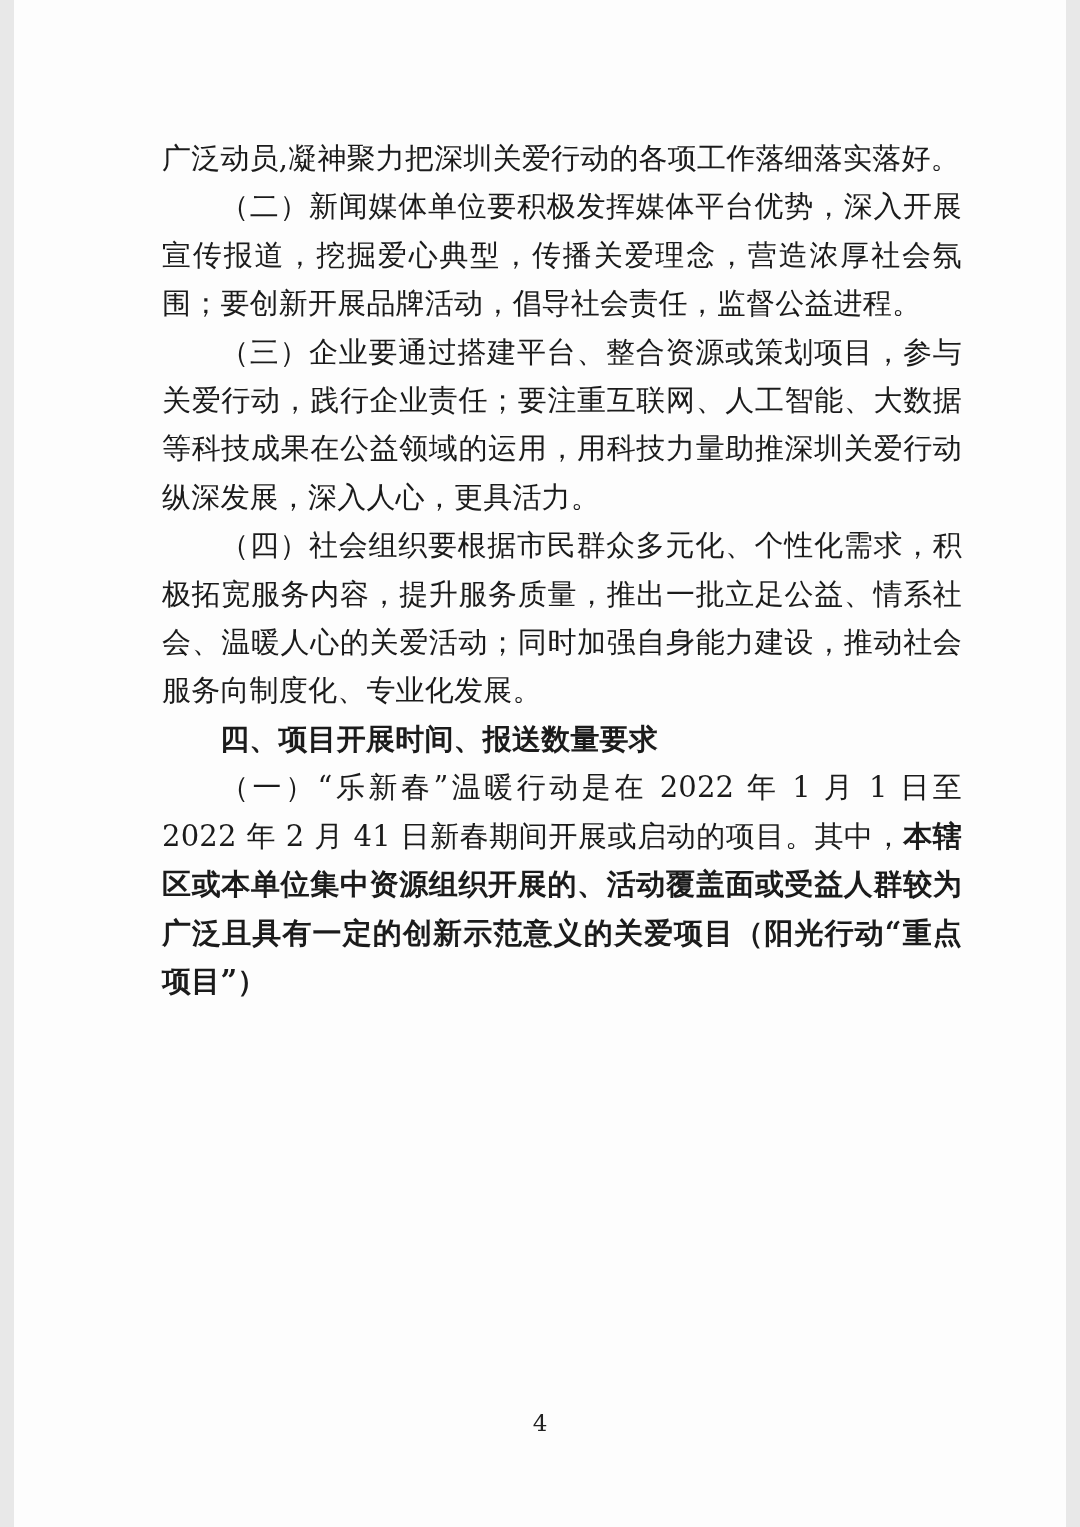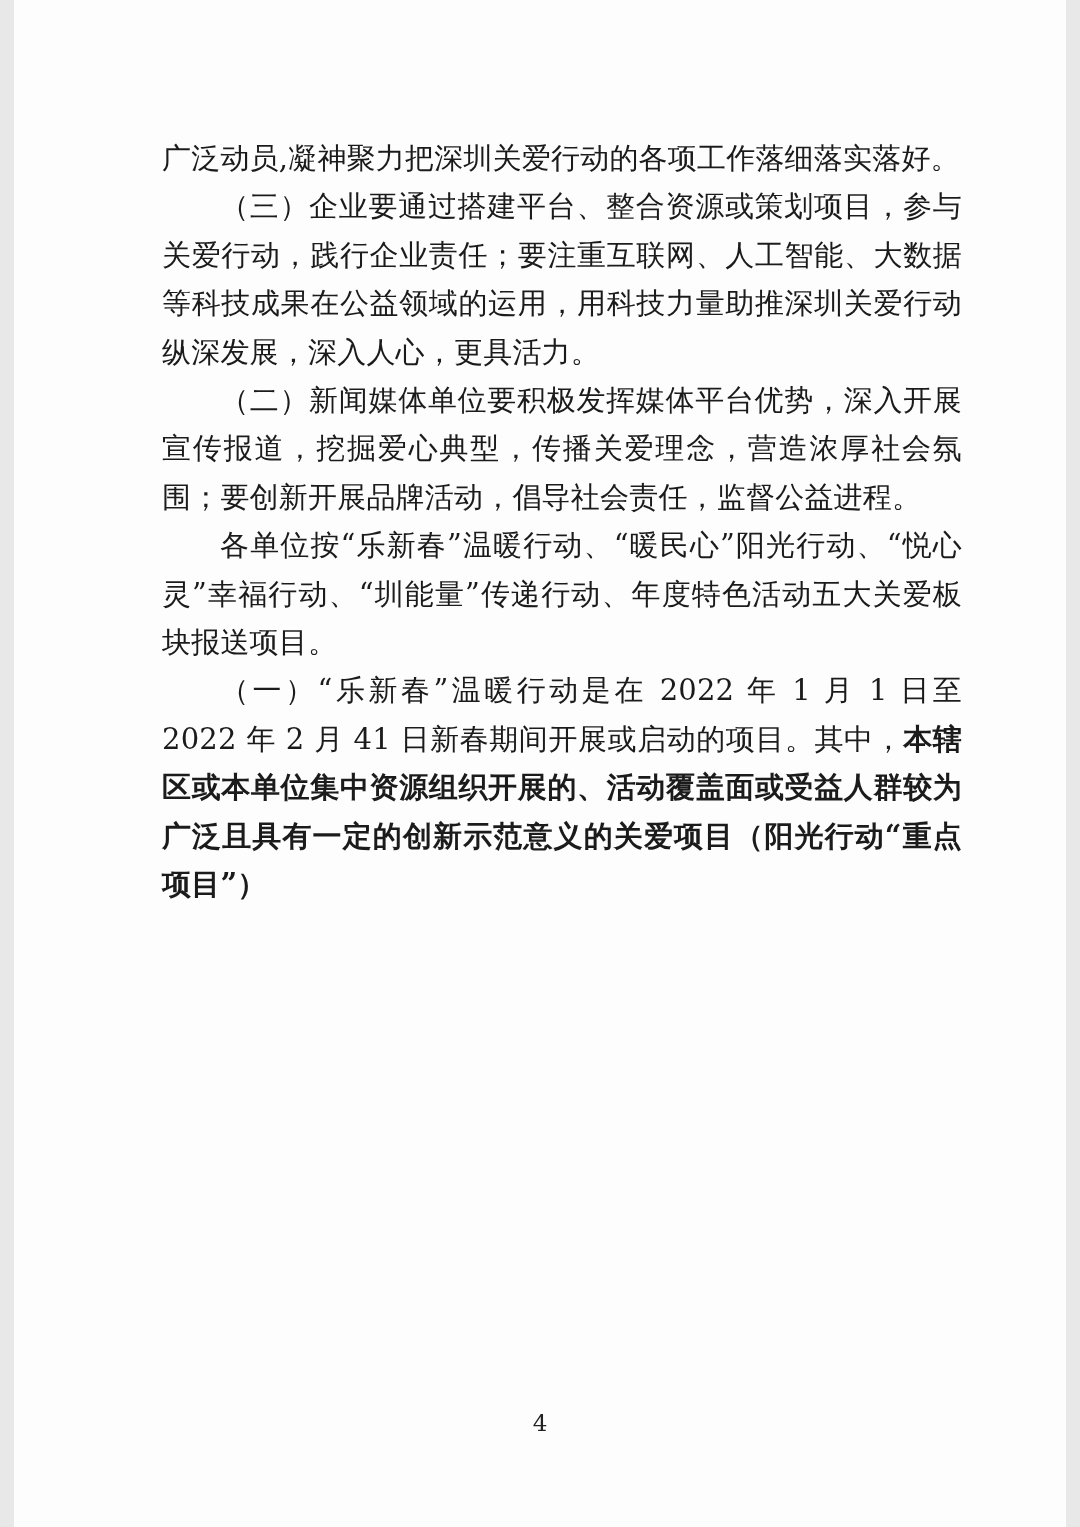--- a/index.html
+++ b/index.html
@@ -58,19 +58,20 @@
     font-size: 23px;
     color: #222222;
   }
 </style>
 </head>
 <body>
 
 <div class="page">
   <div class="content">
     <p class="no-indent">广泛动员,凝神聚力把深圳关爱行动的各项工作落细落实落好。</p>
+    <p>（二）新闻媒体单位要积极发挥媒体平台优势，深入开展宣传报道，挖掘爱心典型，传播关爱理念，营造浓厚社会氛围；要创新开展品牌活动，倡导社会责任，监督公益进程。</p>
     <p>（三）企业要通过搭建平台、整合资源或策划项目，参与关爱行动，践行企业责任；要注重互联网、人工智能、大数据等科技成果在公益领域的运用，用科技力量助推深圳关爱行动纵深发展，深入人心，更具活力。</p>
-    <p>（二）新闻媒体单位要积极发挥媒体平台优势，深入开展宣传报道，挖掘爱心典型，传播关爱理念，营造浓厚社会氛围；要创新开展品牌活动，倡导社会责任，监督公益进程。</p>
-    <p>各单位按“乐新春”温暖行动、“暖民心”阳光行动、“悦心灵”幸福行动、“圳能量”传递行动、年度特色活动五大关爱板块报送项目。</p>
+    <p>（四）社会组织要根据市民群众多元化、个性化需求，积极拓宽服务内容，提升服务质量，推出一批立足公益、情系社会、温暖人心的关爱活动；同时加强自身能力建设，推动社会服务向制度化、专业化发展。</p>
+    <h2 class="section-heading">四、项目开展时间、报送数量要求</h2>
     <p><span>（一）“乐新春”温暖行动是在 2022 年 1 月 1 日至 2022 年 2 月 41 日新春期间开展或启动的项目。其中，</span><span class="bold-seg">本辖区或本单位集中资源组织开展的、活动覆盖面或受益人群较为广泛且具有一定的创新示范意义的关爱项目（阳光行动“重点项目”）</span></p>
   </div>
   <div class="page-number">4</div>
 </div>
 
 </body></html>

